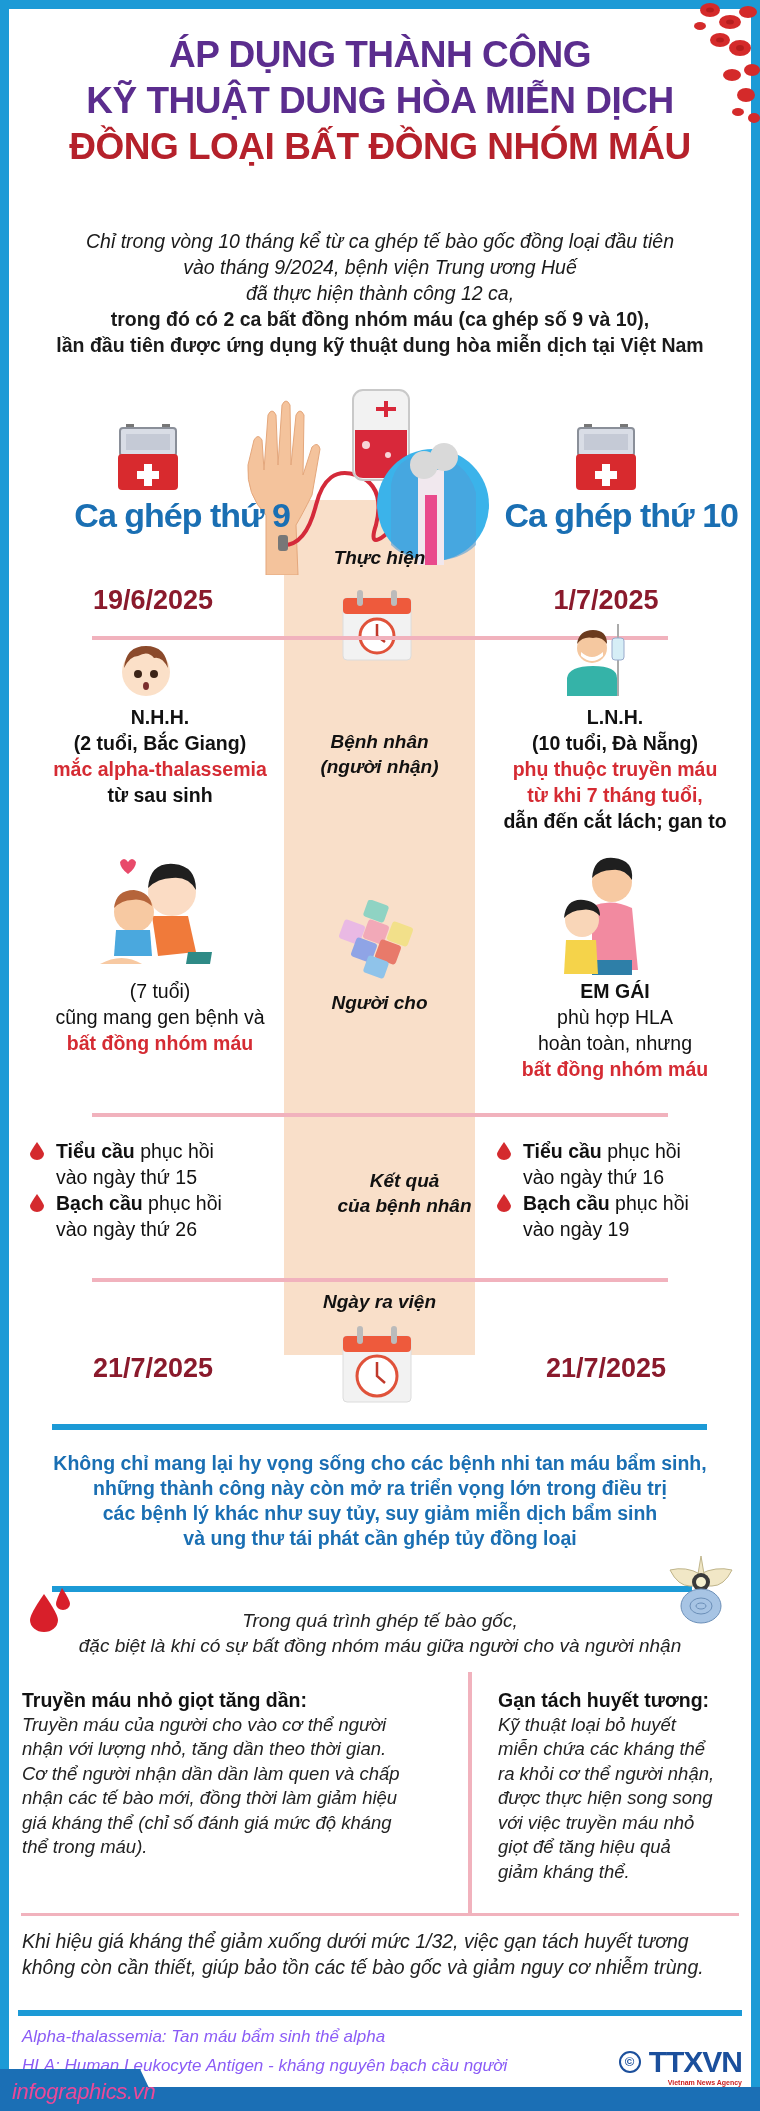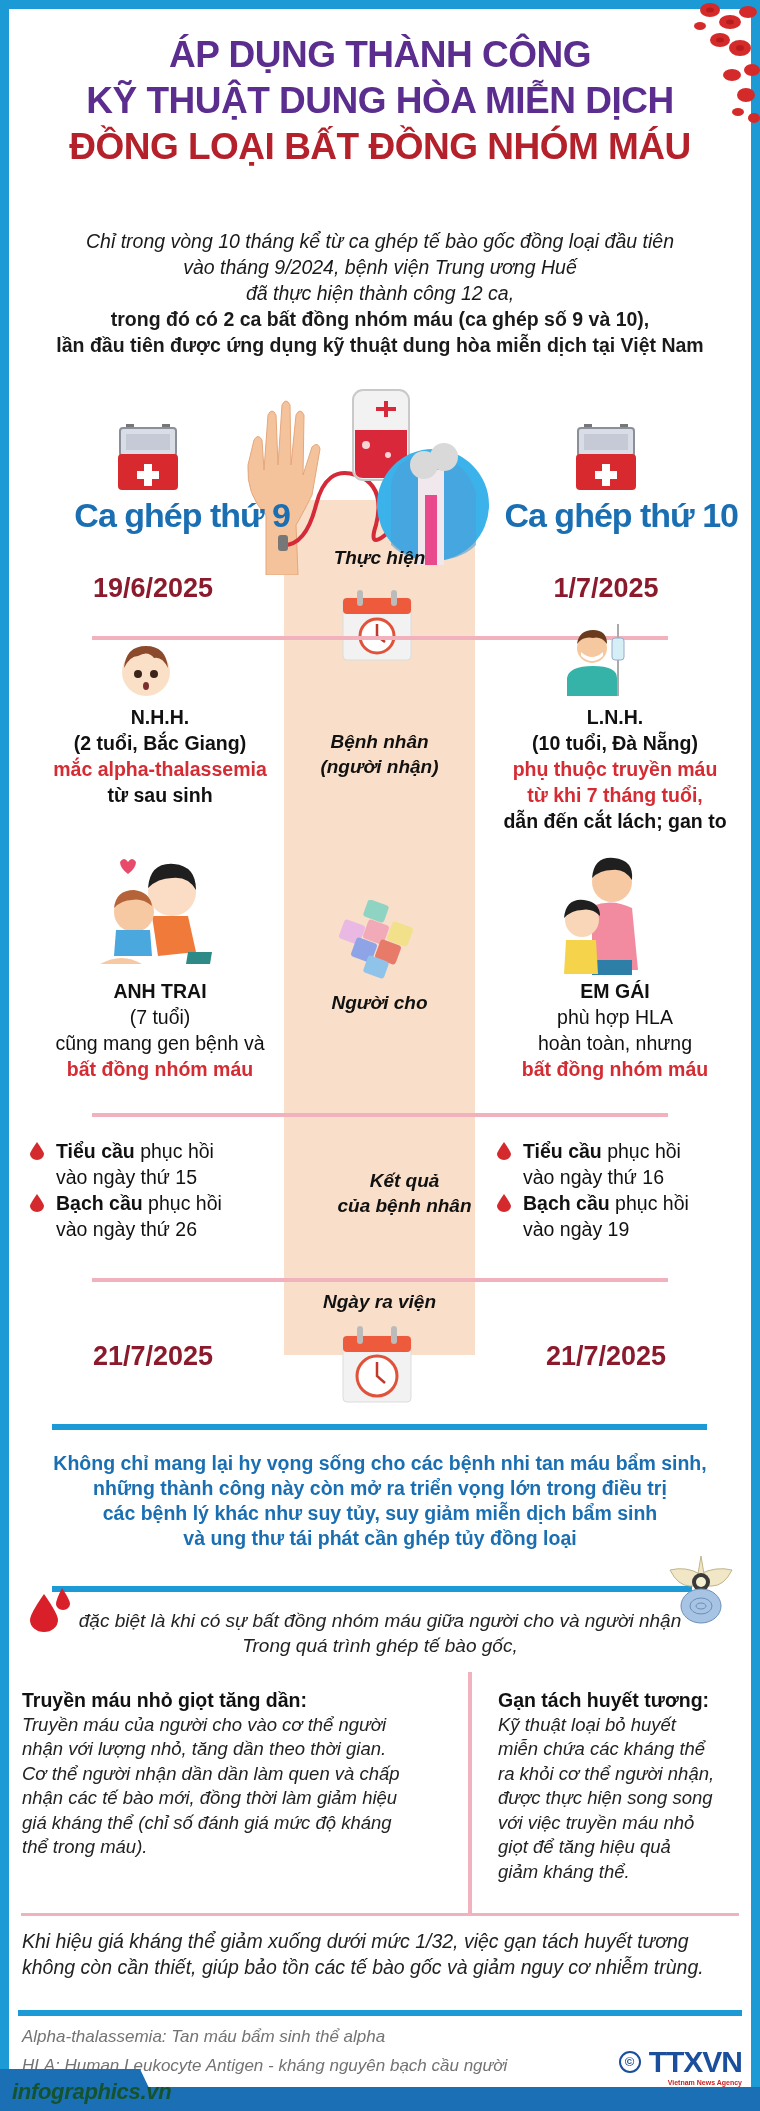--- a/index.html
+++ b/index.html
@@ -2,40 +2,40 @@
 <html><head>
 <meta charset="utf-8">
 <style>
   * { margin: 0; padding: 0; box-sizing: border-box; }
   html, body { width: 760px; height: 2111px; background: #ffffff; overflow: hidden; }
   body { font-family: "Liberation Sans", "DejaVu Sans", sans-serif; color: #1a1a1a; position: relative; }
 
   .frame { position: absolute; left: 0; top: 0; width: 760px; height: 2111px; border: 9px solid #1c9ad6; border-bottom: none; }
   .bottom-bar { position: absolute; left: 0; bottom: 0; width: 760px; height: 24px; background: #1b6fb5; }
   .brand-tab { position: absolute; left: 0; bottom: 0; height: 42px; width: 150px; background: #1b6fb5; clip-path: polygon(0 0, 140px 0, 160px 100%, 0 100%); }
-  .brand-text { position: absolute; left: 12px; bottom: 6px; color: #14532d; font-style: italic; font-weight: bold; font-size: 22px; letter-spacing: -0.3px; }
+  .brand-text { position: absolute; left: 12px; bottom: 6px; color: #ec4899; font-style: italic; font-weight: normal; font-size: 22px; letter-spacing: -0.3px; }
 
   .blood-cells { position: absolute; right: 0; top: 0; width: 120px; height: 160px; }
 
   
   .title { position: absolute; top: 32px; left: 0; width: 760px; text-align: center; font-weight: bold; font-size: 37px; line-height: 46px; letter-spacing: -0.5px; font-family: "Liberation Sans", sans-serif; }
   .title .purple { color: #5b2d8e; }
   .title .red { color: #b5212b; }
 
   .intro { position: absolute; top: 228px; left: 0; width: 760px; text-align: center; font-size: 19.5px; line-height: 26px; }
   .intro .it { font-style: italic; }
   .intro .b { font-weight: bold; }
 
   
   .center-col { position: absolute; left: 284px; top: 500px; width: 191px; height: 855px; background: #f9dfc9; }
 
   .hline { position: absolute; left: 92px; width: 576px; height: 4px; background: #f1b2bd; }
 
   .case-title { position: absolute; color: #1a6fb3; font-weight: bold; font-size: 34px; letter-spacing: -1px; text-align: right; width: 260px; }
-  .date { position: absolute; color: #8a1a2c; font-weight: bold; font-size: 27px; text-align: center; width: 240px; }
+  .date { position: absolute; color: #8a1a2c; font-weight: bold; font-size: 27px; text-align: center; width: 240px; margin-top: 12px; }
   .center-label { position: absolute; left: 284px; width: 191px; text-align: center; font-weight: bold; font-size: 19px; line-height: 25px; color: #111; font-style: italic; }
 
   .side-block { position: absolute; width: 270px; text-align: center; font-size: 19.5px; line-height: 26px; color: #111; }
   .side-block .b { font-weight: bold; }
   .side-block .red { color: #d52b33; font-weight: bold; }
 
   .result { position: absolute; width: 250px; font-size: 19.5px; line-height: 26px; color: #111; }
   .result .row { position: relative; padding-left: 28px; }
   .result .drop { position: absolute; left: 2px; top: 4px; width: 14px; height: 18px; }
   .result b { font-weight: bold; }
@@ -49,21 +49,21 @@
   .process-intro { position: absolute; top: 1608px; left: 0; width: 760px; text-align: center; font-style: italic; font-size: 19px; line-height: 25px; color: #222; }
 
   .method { position: absolute; font-size: 18.5px; line-height: 24.5px; color: #222; }
   .method .h { font-weight: bold; font-style: normal; font-size: 19.5px; color: #111; }
   .method .t { font-style: italic; }
   .vsep { position: absolute; left: 468px; top: 1672px; width: 4px; height: 243px; background: #f1b2bd; }
   .pink-line { position: absolute; left: 21px; top: 1913px; width: 718px; height: 3px; background: #f1b2bd; }
 
   .conclusion { position: absolute; top: 1928px; left: 22px; width: 720px; font-style: italic; font-size: 19.5px; line-height: 26px; color: #222; }
 
-  .notes { position: absolute; top: 2022px; left: 22px; width: 560px; font-style: italic; font-size: 17px; line-height: 29px; color: #737373; }
+  .notes { position: absolute; top: 2022px; left: 22px; width: 560px; font-style: italic; font-size: 17px; line-height: 29px; color: #8b5cf6; }
 
   .logo { position: absolute; right: 18px; bottom: 34px; display: flex; align-items: center; gap: 8px; }
   .logo .copy { width: 22px; height: 22px; border: 2.5px solid #1b4f9c; border-radius: 50%; color: #1b4f9c; font-weight: bold; font-size: 13px; text-align: center; line-height: 17px; }
   .logo .ttx { color: #1b4f9c; font-weight: bold; font-size: 30px; letter-spacing: -1px; line-height: 30px; }
   .logo .sub { position: absolute; right: 0; bottom: -9px; font-size: 7px; color: #c22; font-weight: bold; }
 </style>
 </head>
 <body>
 
 <div class="frame"></div>
@@ -220,21 +220,20 @@
   <circle cx="60" cy="32" r="20" fill="#f7c9a2"></circle>
   <path d="M40 28 Q42 6 62 8 Q82 10 80 30 Q72 18 60 20 Q48 20 40 28Z" fill="#1f1f1f"></path>
   <path d="M40 56 Q60 48 80 58 L86 120 L40 120Z" fill="#f28aa0"></path>
   <path d="M40 110 L80 110 L80 125 L40 125Z" fill="#2e7fa8"></path>
   <circle cx="30" cy="70" r="17" fill="#f9d6b8"></circle>
   <path d="M12 68 Q14 48 32 50 Q48 52 48 66 Q40 58 30 60 Q20 60 12 68Z" fill="#1f1f1f"></path>
   <path d="M14 90 L44 90 L46 124 L12 124Z" fill="#f5d34a"></path>
 </svg>
 
 <div class="side-block" style="left:25px; top:978px;">
-  <div class="b">ANH TRAI</div>
   <div>(7 tuổi)</div>
   <div>cũng mang gen bệnh và</div>
   <div class="red">bất đồng nhóm máu</div>
 </div>
 <div class="center-label" style="top:990px;">Người cho</div>
 <div class="side-block" style="left:480px; top:978px;">
   <div class="b">EM GÁI</div>
   <div>phù hợp HLA</div>
   <div>hoàn toàn, nhưng</div>
   <div class="red">bất đồng nhóm máu</div>
@@ -313,22 +312,22 @@
   <path d="M4 14 Q20 10 34 18 Q50 10 66 14 Q58 30 46 30 L24 30 Q12 30 4 14Z" fill="#f1e7c6" stroke="#bfb48a"></path>
   <path d="M35 0 L38 18 L32 18Z" fill="#f1e7c6" stroke="#bfb48a"></path>
   <circle cx="35" cy="26" r="9" fill="#3a3a3a"></circle>
   <circle cx="35" cy="26" r="5" fill="#f5f0d0"></circle>
   <ellipse cx="35" cy="50" rx="20" ry="17" fill="#a7c4e4" stroke="#6b8fb8"></ellipse>
   <ellipse cx="35" cy="50" rx="11" ry="8" fill="none" stroke="#6b8fb8"></ellipse>
   <ellipse cx="35" cy="50" rx="5" ry="3" fill="none" stroke="#6b8fb8"></ellipse>
 </svg>
 
 <div class="process-intro">
+  <div>Trong quá trình ghép tế bào gốc,</div>
   <div>đặc biệt là khi có sự bất đồng nhóm máu giữa người cho và người nhận</div>
-  <div>Trong quá trình ghép tế bào gốc,</div>
 </div>
 
 <div class="method" style="left:22px; top:1688px; width:440px;">
   <div class="h">Truyền máu nhỏ giọt tăng dần:</div>
   <div class="t">Truyền máu của người cho vào cơ thể người</div>
   <div class="t">nhận với lượng nhỏ, tăng dần theo thời gian.</div>
   <div class="t">Cơ thể người nhận dần dần làm quen và chấp</div>
   <div class="t">nhận các tế bào mới, đồng thời làm giảm hiệu</div>
   <div class="t">giá kháng thể (chỉ số đánh giá mức độ kháng</div>
   <div class="t">thể trong máu).</div>

